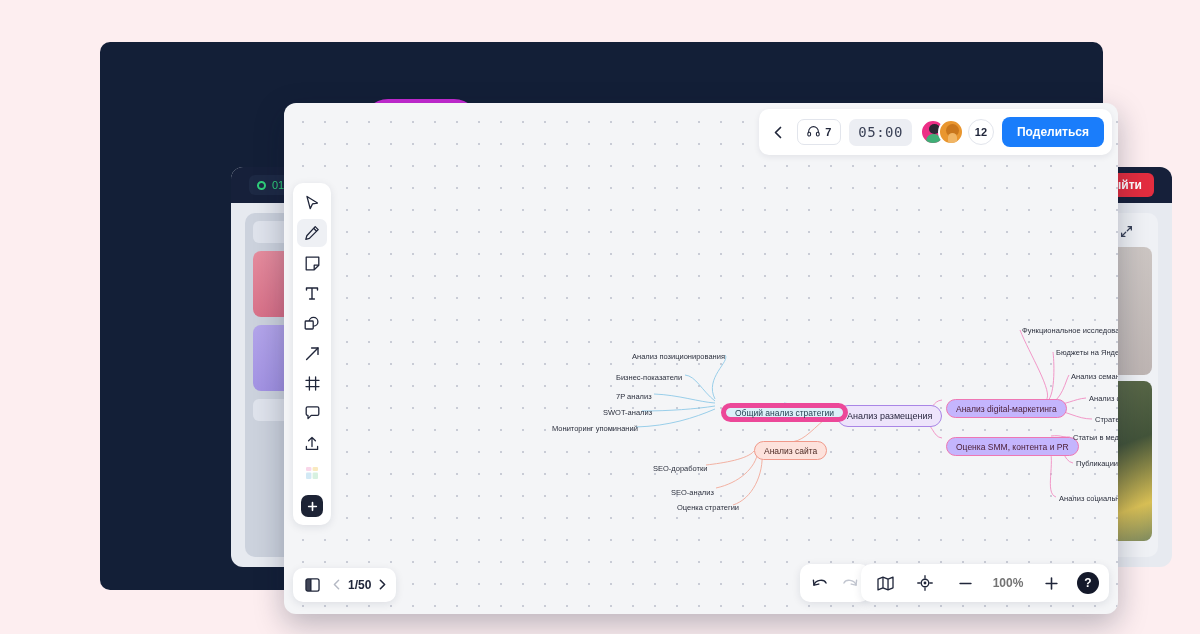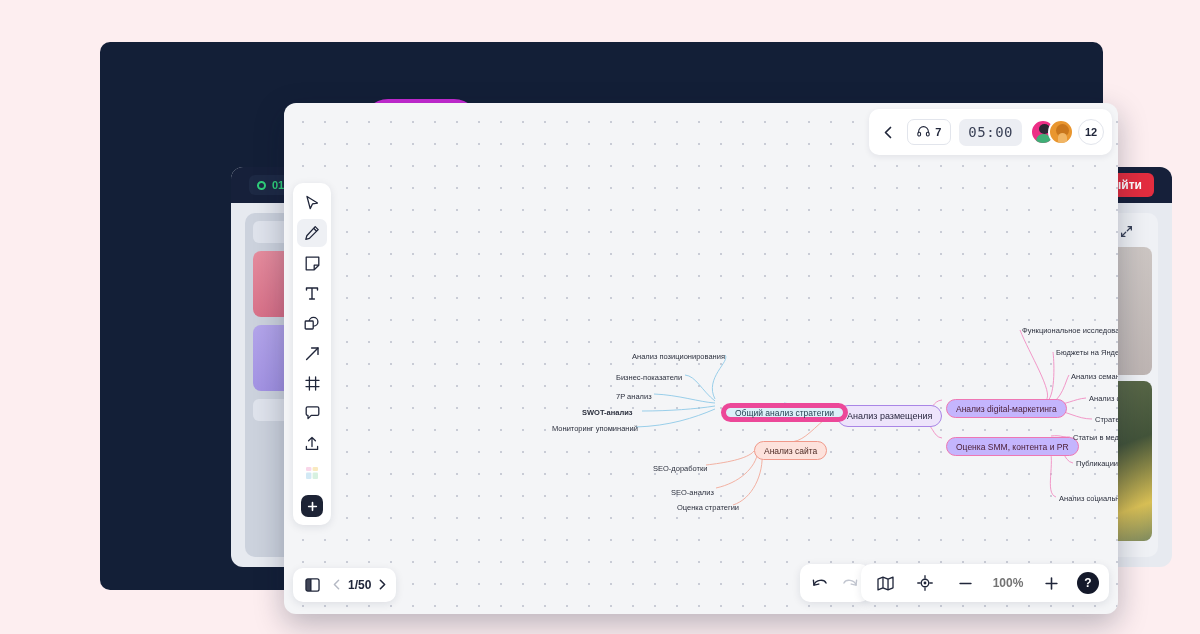--- a/index.html
+++ b/index.html
@@ -31,21 +31,21 @@
   #bg-topbar {
     position: absolute; left: 0; top: 0;
     width: 100%; height: 36px;
     background: #16203a;
   }
   #bg-rec {
     position: absolute; left: 18px; top: 8px;
     height: 20px; padding: 0 8px;
     display: flex; align-items: center; gap: 6px;
     background: #1d2944; border-radius: 6px;
-    color: #2fcf7a; font-size: 11px; font-weight: bold;
+    color: #2fcf7a; font-size: 11px; font-weight: normal;
   }
   #bg-rec .dot {
     width: 9px; height: 9px; border-radius: 50%;
     border: 2px solid #2fcf7a;
   }
   #bg-exit {
     position: absolute; right: 18px; top: 6px;
     height: 24px; padding: 0 12px;
     display: flex; align-items: center;
     background: #e32d3f; color: #fff;
@@ -367,21 +367,21 @@
       <div class="node center" style="left:553px; top:302px;">Анализ размещения</div>
 
       <div class="node blue" style="left:437px; top:300px;">Общий анализ стратегии</div>
       <div class="node salmon" style="left:470px; top:338px;">Анализ сайта</div>
       <div class="node pink" style="left:662px; top:296px;">Анализ digital-маркетинга</div>
       <div class="node pink" style="left:662px; top:334px;">Оценка SMM, контента и PR</div>
 
       <div class="leaf l" style="left:348px; top:249px;">Анализ позиционирования</div>
       <div class="leaf l" style="left:332px; top:270px;">Бизнес-показатели</div>
       <div class="leaf l" style="left:332px; top:289px;">7P анализ</div>
-      <div class="leaf l" style="left:298px; top:305px;font-weight:bold;">SWOT-анализ</div>
+      <div class="leaf l" style="left:319px; top:305px;">SWOT-анализ</div>
       <div class="leaf l" style="left:268px; top:321px;">Мониторинг упоминаний</div>
 
       <div class="leaf l" style="left:369px; top:361px;">SEO-доработки</div>
       <div class="leaf l" style="left:387px; top:385px;">SEO-анализ</div>
       <div class="leaf l" style="left:393px; top:400px;">Оценка стратегии</div>
 
       <div class="leaf r" style="left:738px; top:223px;">Функциональное исследование</div>
       <div class="leaf r" style="left:772px; top:245px;">Бюджеты на Яндекс.Директ и Google Ads</div>
       <div class="leaf r" style="left:787px; top:269px;">Анализ семантического ядра</div>
       <div class="leaf r" style="left:805px; top:291px;">Анализ digital-рекламы</div>
@@ -408,20 +408,21 @@
           </svg>
         </span>
         <span>7</span>
       </div>
       <div id="timer">05:00</div>
       <div id="avatars">
         <div class="avatar-sm a1"></div>
         <div class="avatar-sm a2"></div>
       </div>
       <div id="count">12</div>
+      <div id="share-btn">Поделиться</div>
     </div>
 
     <div id="tools">
       <div class="tool">
         <svg width="15" height="16" viewBox="0 0 15 16" fill="none" stroke="#20263a" stroke-width="1.3" stroke-linejoin="round">
           <path d="M2 1.5 L12.5 8 L7.6 8.8 L5.2 13.6 Z"></path>
         </svg>
       </div>
       <div class="tool active">
         <svg width="16" height="16" viewBox="0 0 16 16" fill="none" stroke="#20263a" stroke-width="1.3" stroke-linejoin="round">

